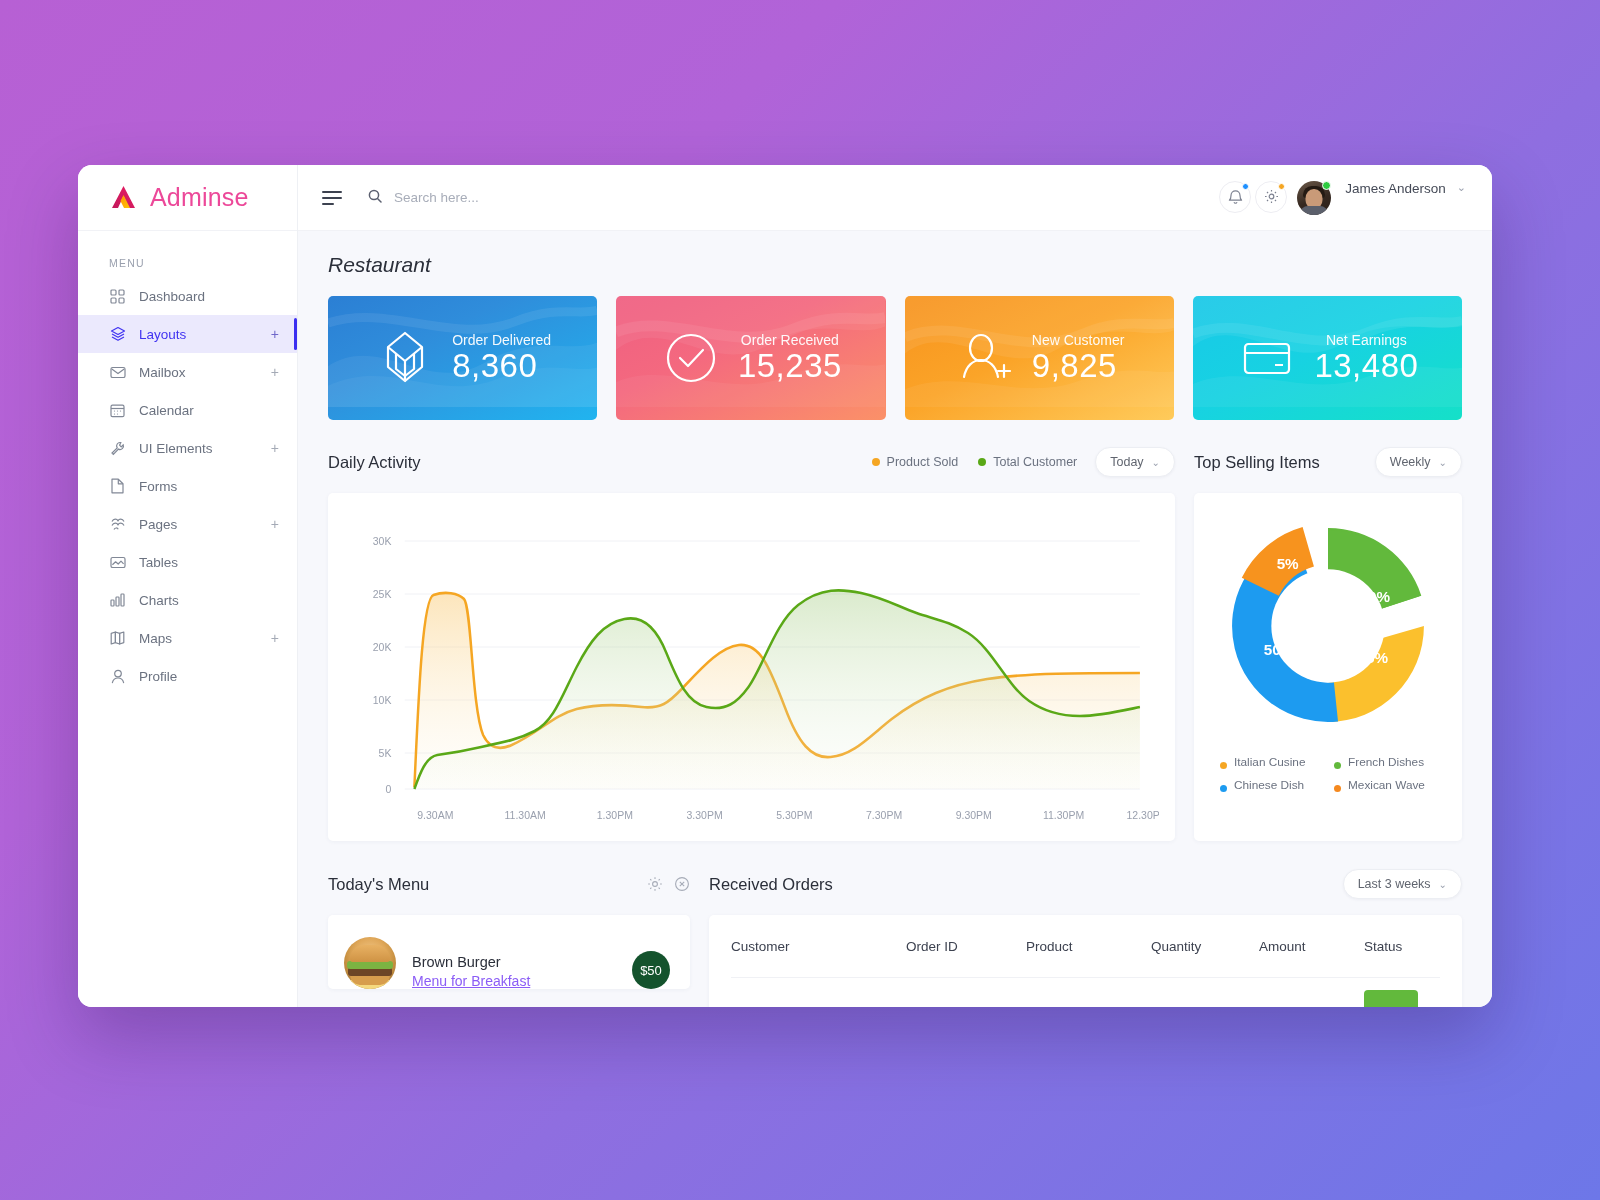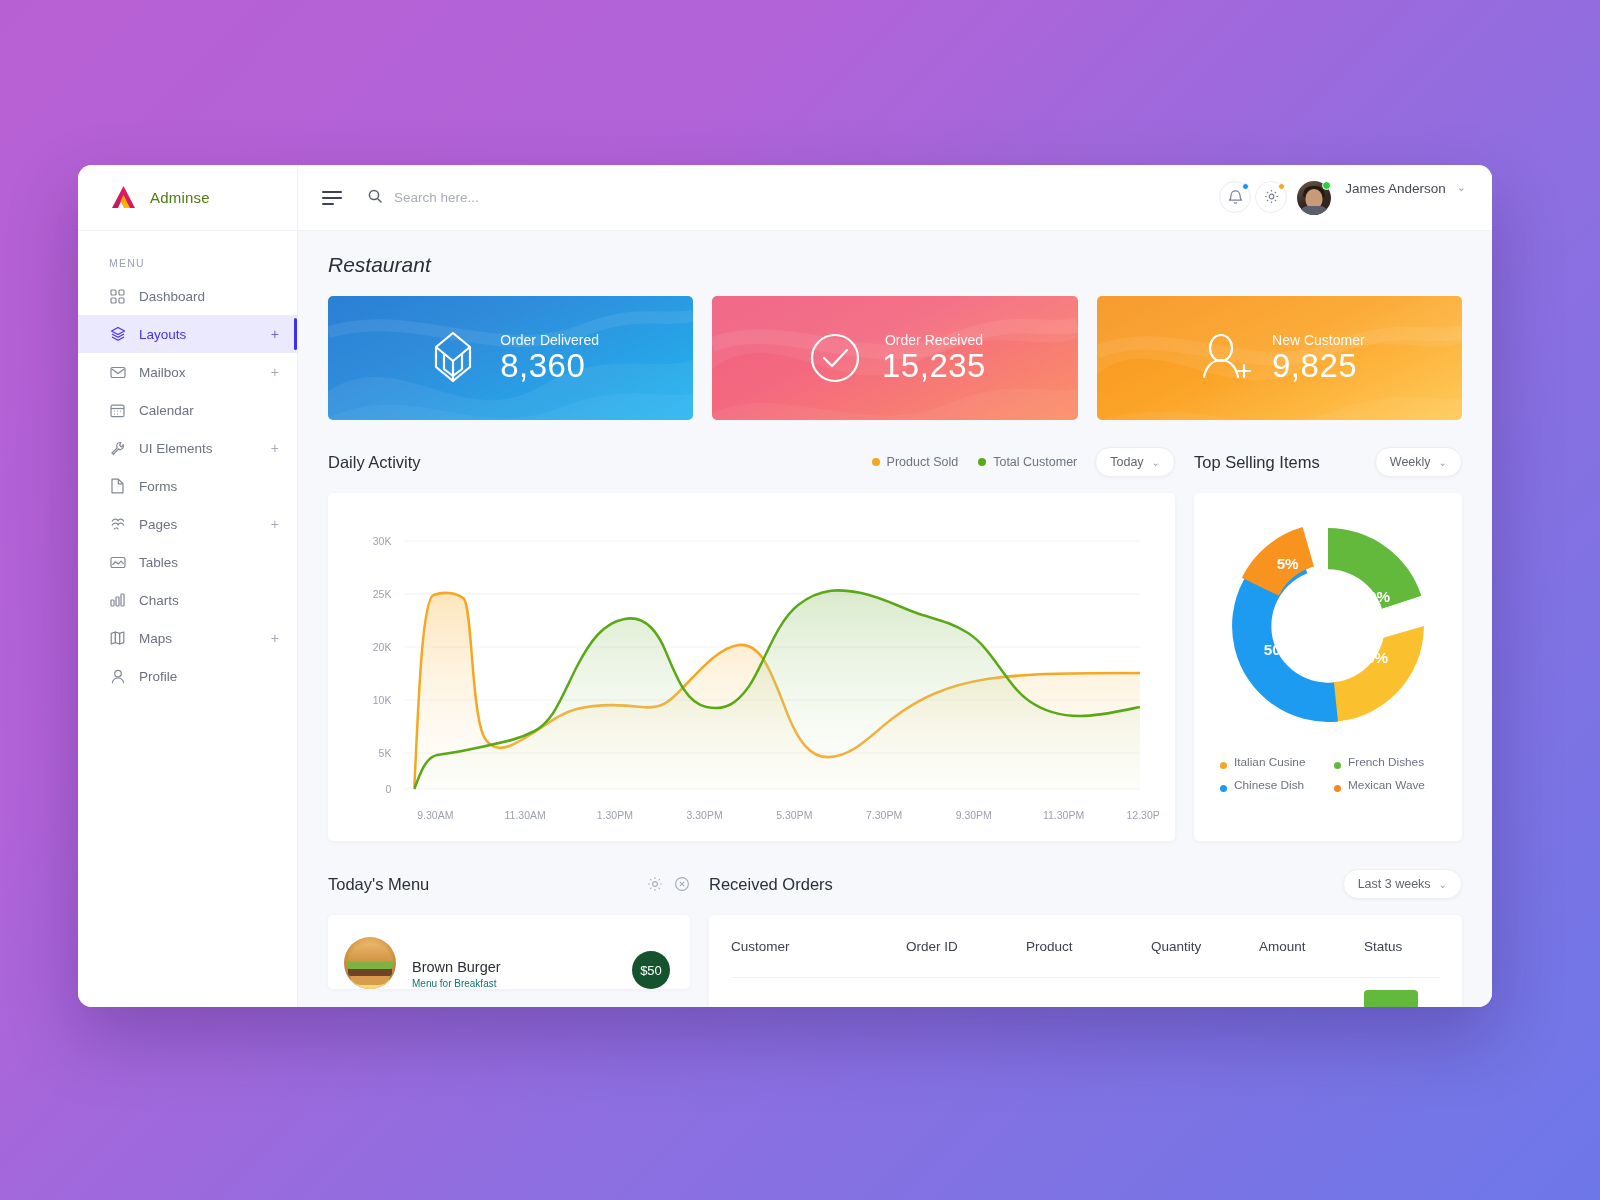--- a/index.html
+++ b/index.html
@@ -28,21 +28,21 @@
     background: #ffffff;
     border-right: 1px solid #eef0f4;
     display: flex; flex-direction: column;
   }
   .brand {
     height: 66px; display: flex; align-items: center;
     padding-left: 31px; gap: 11px;
     border-bottom: 1px solid #f1f2f6;
   }
   .brand-logo { width: 30px; height: 28px; position: relative; }
-  .brand-name { font-size: 15px; color: #4d7c0f; letter-spacing: .2px; }
+  .brand-name { font-size: 25px; color: #ec4899; letter-spacing: .2px; }
 
   .menu-label {
     font-size: 10.5px; letter-spacing: 1.2px; color: #9aa0ae;
     padding: 26px 0 8px 31px; font-weight: 400;
   }
   .nav-item {
     display: flex; align-items: center;
     height: 38px; padding: 0 18px 0 31px;
     color: #6b7280; font-size: 13.5px;
     position: relative; cursor: pointer;
@@ -203,21 +203,21 @@
     width: 52px; height: 52px; border-radius: 50%; flex: 0 0 52px;
     background: radial-gradient(circle at 50% 34%, #f2c98a 0%, #e0a85a 38%, #c48d3e 60%, #8d6a3a 100%);
     position: relative; overflow: hidden;
   }
   .food-thumb .bun-top { position:absolute; left:6px; right:6px; top:8px; height:17px; border-radius:16px 16px 3px 3px; background: linear-gradient(180deg,#e8b163,#cf9344);}
   .food-thumb .lettuce { position:absolute; left:3px; right:3px; top:24px; height:8px; background:#7cb342; border-radius:3px;}
   .food-thumb .patty { position:absolute; left:4px; right:4px; top:30px; height:9px; background:#6d4526; border-radius:3px;}
   .food-thumb .bun-bot { position:absolute; left:6px; right:6px; top:38px; height:10px; background:#d79d4d; border-radius:0 0 10px 10px;}
   .food-thumb .plate { position:absolute; left:0; right:0; bottom:0; height:9px; background:#f5d97f;}
   .menu-item-name { font-size: 14.5px; color: #2b2f3a; font-weight: 500; margin-bottom: 3px;}
-  .menu-item-sub { font-size: 10px; color: #0f766e; }
+  .menu-item-sub { font-size: 14px; color: #8b5cf6; text-decoration: underline; }
   .price-badge {
     margin-left: auto; width: 38px; height: 38px; border-radius: 50%;
     background: #14532d; color: #fff; display: flex; align-items: center; justify-content: center;
     font-size: 13px; font-weight: 500;
   }
 
   .orders-card { background:#fff; border-radius: 5px; box-shadow: 0 1px 4px rgba(40,50,90,.05); padding: 0 22px; }
   .orders-head { display: flex; height: 62px; align-items: center; }
   .orders-head .th { font-size: 13.5px; color: #3d4250; }
   .th-customer { flex: 0 0 175px; }
@@ -497,20 +497,38 @@
               <path d="M10 50 C12 39 19 33 27 33 C35 33 42 39 44 50"></path>
               <path d="M44 44 H56 M50 38 V50"></path>
             </svg>
           </span>
           <span class="stat-text">
             <div class="stat-label">New Customer</div>
             <div class="stat-value">9,825</div>
           </span>
         </div>
 
+        <div class="stat-card c-cyan">
+          <svg class="wave" viewBox="0 0 300 124" preserveAspectRatio="none">
+            <path d="M0,56 C52,16 108,90 168,52 C222,18 268,44 300,32 L300,0 L0,0 Z" fill="rgba(255,255,255,.14)"></path>
+            <path d="M0,98 C62,72 126,116 194,90 C248,70 276,84 300,80 L300,124 L0,124 Z" fill="rgba(255,255,255,.12)"></path>
+            <path d="M0,42 C62,18 126,70 196,40 C244,20 276,34 300,28" fill="none" stroke="rgba(255,255,255,.16)" stroke-width="11"></path>
+          </svg>
+          <span class="stat-icon">
+            <svg viewBox="0 0 62 62" fill="none" stroke="#fff" stroke-width="2.2" stroke-linejoin="round">
+              <rect x="9" y="17" width="44" height="29" rx="3.5"></rect>
+              <path d="M9 26 H53"></path>
+                <path d="M39 38 H47"></path>
+            </svg>
+          </span>
+          <span class="stat-text">
+            <div class="stat-label">Net Earnings</div>
+            <div class="stat-value">13,480</div>
+          </span>
+        </div>
       </div>
 
       <div class="row2">
 
         <div class="col-left">
           <div class="sec-head">
             <span class="sec-title">Daily Activity</span>
             <span class="spacer"></span>
             <span class="legend">
               <span class="legend-item">

